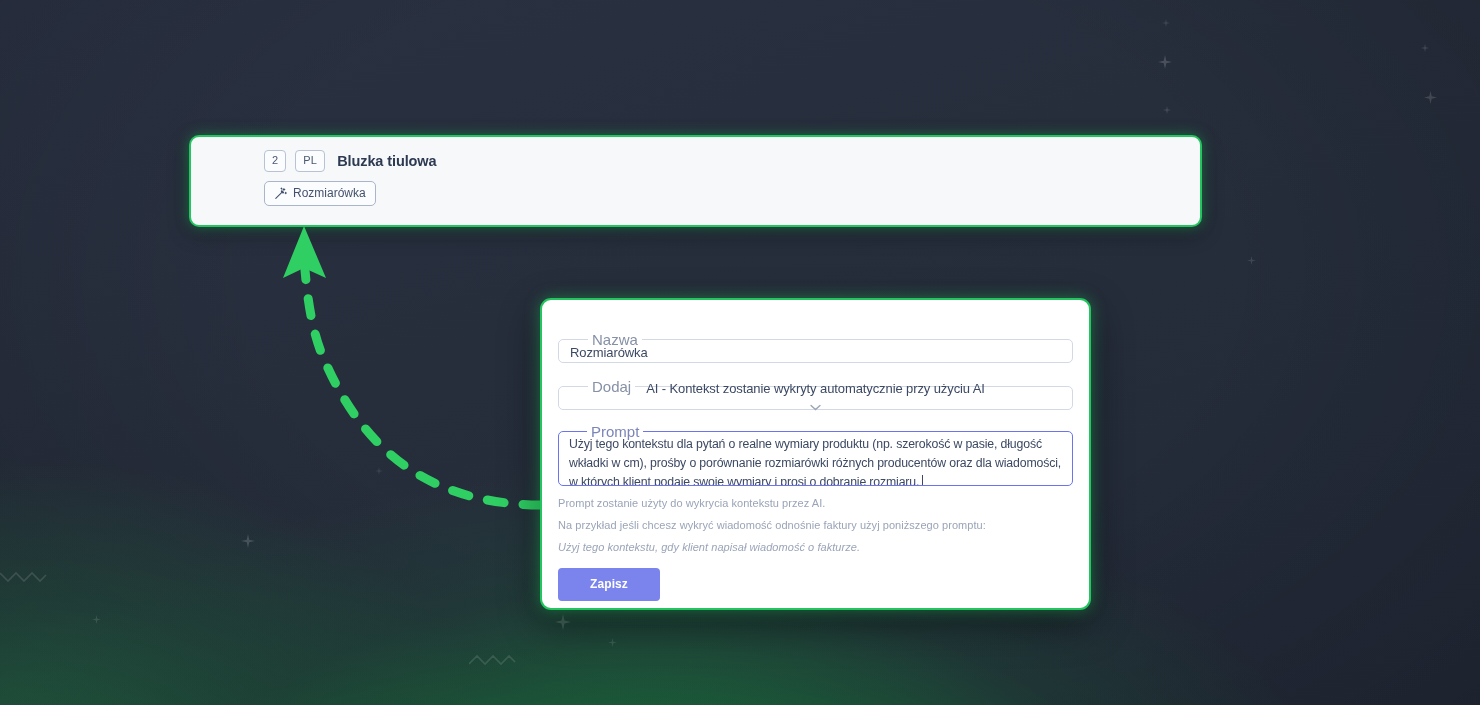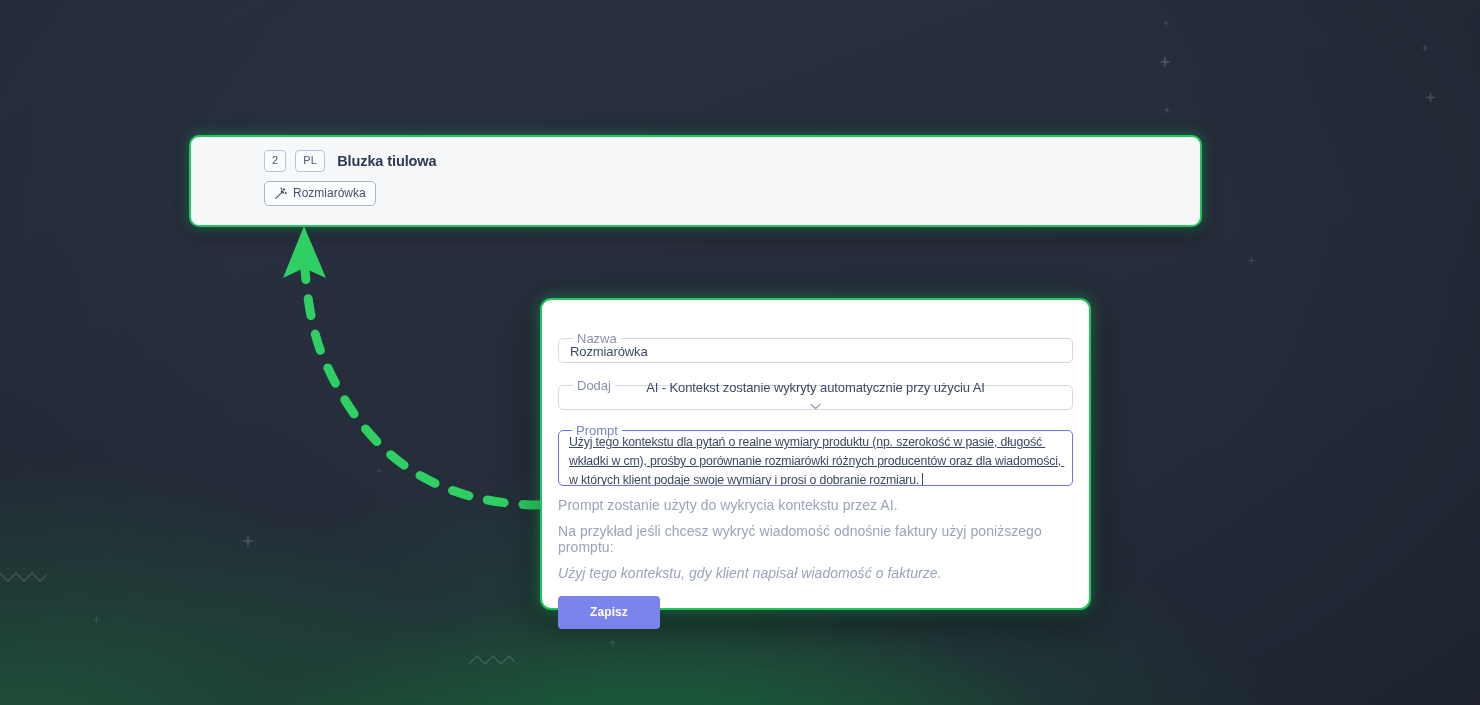--- a/index.html
+++ b/index.html
@@ -147,24 +147,24 @@
   .field fieldset {
     border: 1px solid #d2d8e4;
     border-radius: 5px;
     padding: 0 11px;
     margin: 0;
     height: 31px;
     display: flex;
     align-items: center;
   }
   .field legend {
-    font-size: 13px;
+    font-size: 15px;
     color: #8691a6;
     padding: 0 4px;
-    margin-left: 3px;
+    margin-left: 18px;
     line-height: 1;
   }
   .field .value {
     font-size: 13px;
     color: #3c4963;
     line-height: 1;
     position: relative;
     top: -2px;
     letter-spacing: -0.1px;
   }
@@ -187,33 +187,32 @@
   }
   #prompt-field legend { color: #7b85b8; }
   #prompt-text {
     font-size: 12.3px;
     line-height: 19px;
     color: #3c4963;
     position: relative;
     top: -4px;
     letter-spacing: -0.15px;
     white-space: pre-wrap;
-    text-decoration: underline;
   }
   .caret-bar {
     display: inline-block;
     width: 1px;
     height: 13px;
     background: #3c4963;
     vertical-align: -2px;
     margin-left: 3px;
   }
 
   .helper {
-    font-size: 14px;
+    font-size: 11px;
     color: #9aa4b8;
     letter-spacing: 0.05px;
   }
   #helper-1 { margin-top: 11px; }
   #helper-2 { margin-top: 10px; }
   #helper-3 { margin-top: 10px; font-style: italic; }
 
   #save-button {
     margin-top: 15px;
     background: #7b83ec;

